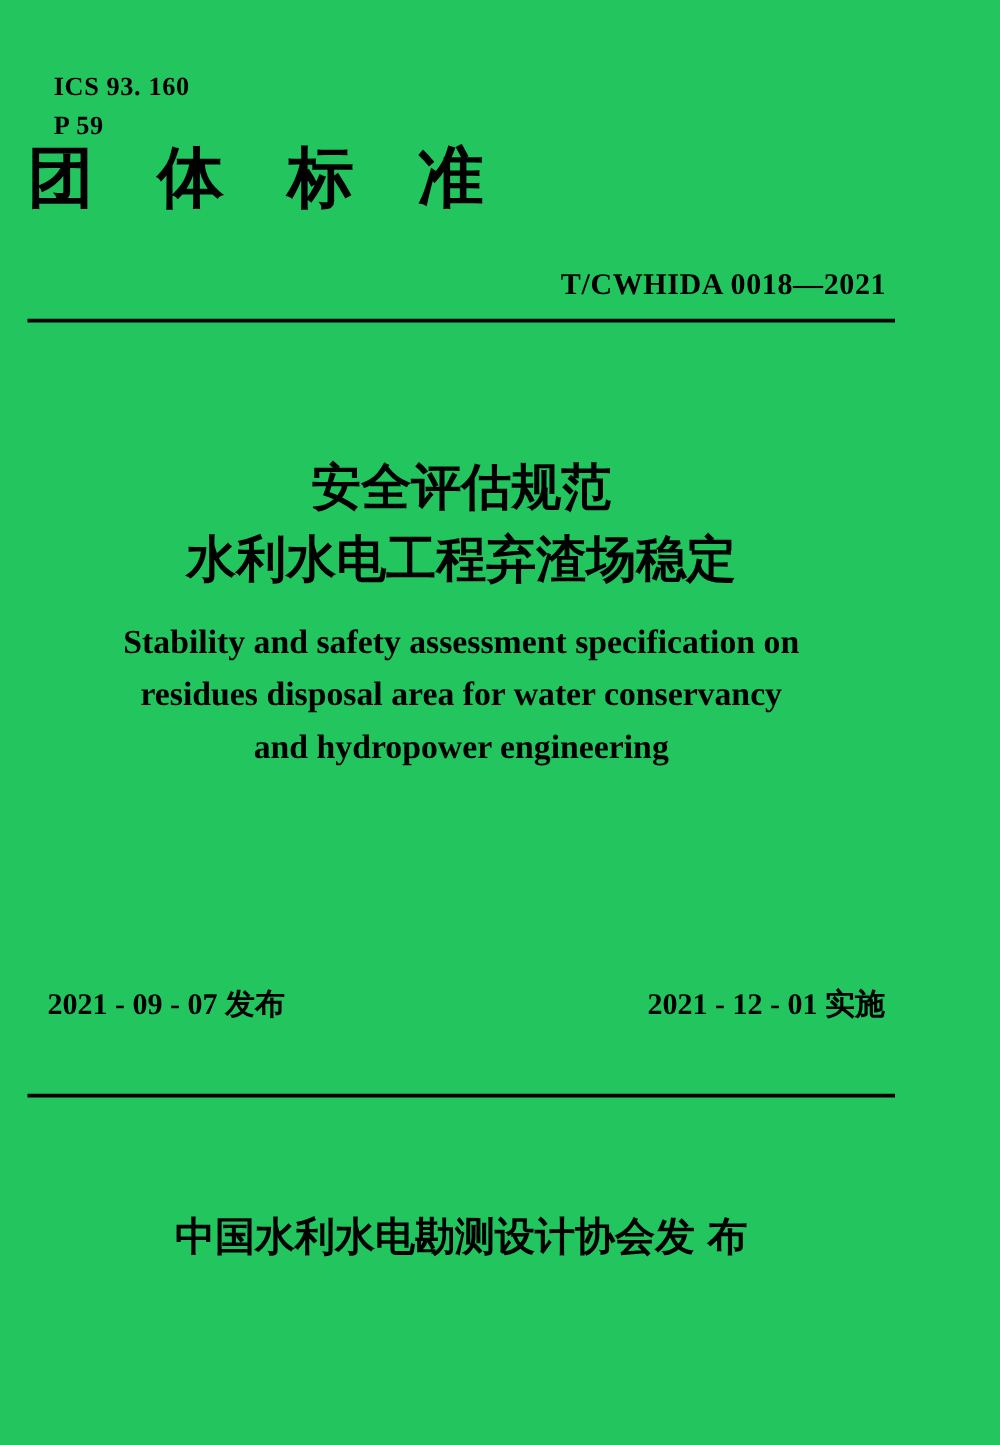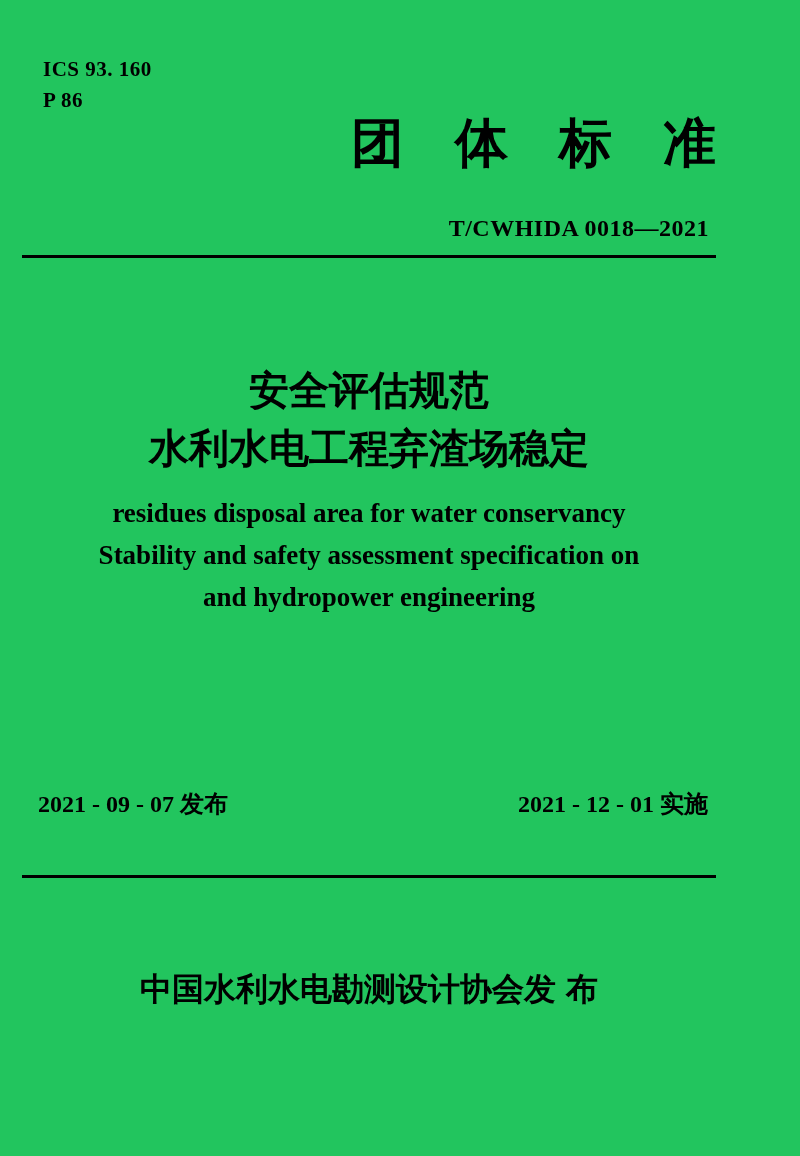--- a/index.html
+++ b/index.html
@@ -21,21 +21,21 @@
     font-size: 21px;
     font-weight: bold;
     line-height: 31px;
     letter-spacing: 0.5px;
   }
   .doc-type {
     position: absolute;
     left: 22px;
     top: 112px;
     width: 694px;
-    text-align: right;
+    text-align: left;
     font-family: "Liberation Sans", "DejaVu Sans", sans-serif;
     font-size: 53px;
     font-weight: bold;
     line-height: 62px;
     white-space: nowrap;
   }
   .doc-type .spread {
     letter-spacing: 51px;
     margin-right: -51px;
   }
@@ -111,39 +111,39 @@
     margin-right: -10px;
   }
 </style>
 </head>
 <body>
 
 <div class="page">
 
   <div class="meta">
     <div>ICS 93. 160</div>
-    <div>P 86</div>
+    <div>P 59</div>
   </div>
 
   <div class="doc-type">
     <span class="spread">团体标准</span>
   </div>
 
   <div class="std-no">T/CWHIDA 0018—2021</div>
 
   <div class="rule rule-top"></div>
 
   <div class="zh-title">
     <div>安全评估规范</div>
     <div>水利水电工程弃渣场稳定</div>
   </div>
 
   <div class="en-title">
+    <div>Stability and safety assessment specification on</div>
     <div>residues disposal area for water conservancy</div>
-    <div>Stability and safety assessment specification on</div>
     <div>and hydropower engineering</div>
   </div>
 
   <div class="dates">
     <span>2021 - 09 - 07 发布</span>
     <span>2021 - 12 - 01 实施</span>
   </div>
 
   <div class="rule rule-bottom"></div>
 

